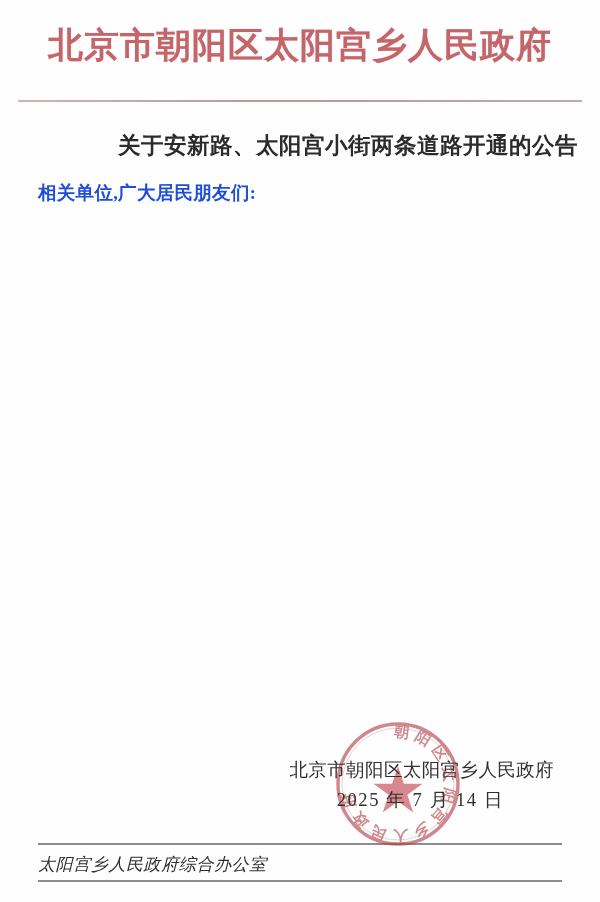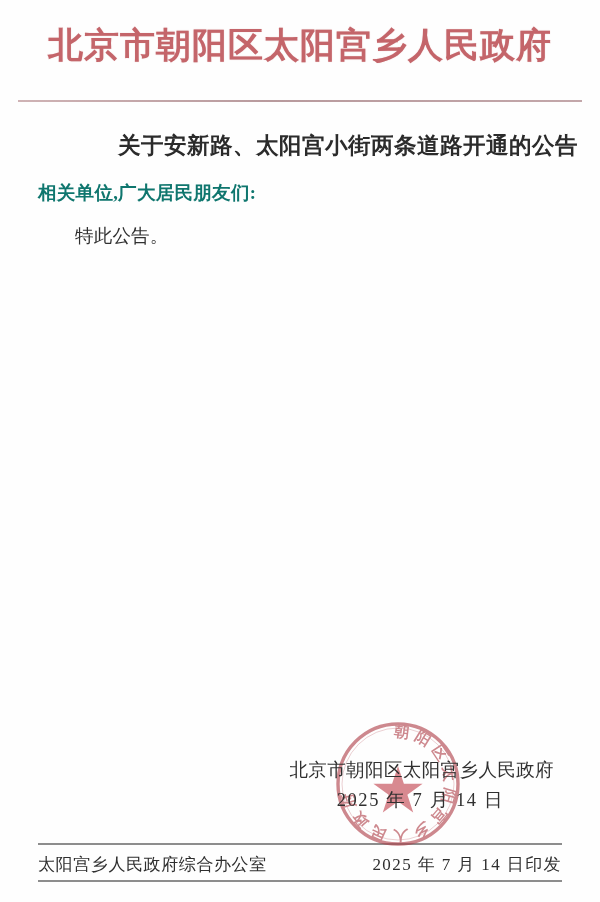--- a/index.html
+++ b/index.html
@@ -66,21 +66,21 @@
     position: absolute;
     top: 180px;
     left: 38px;
     width: 526px;
   }
 
   .salutation {
     font-weight: bold;
     font-size: 18.5px;
     letter-spacing: 0.3px;
-    color: #0f766e;
+    color: #1d4ed8;
     margin: 0 0 11px 0;
     line-height: 1.5;
   }
 
   .para {
     font-size: 18.5px;
     line-height: 34.2px;
     color: #303030;
     margin: 0;
     text-align: justify;
@@ -158,20 +158,21 @@
     align-items: center;
     justify-content: space-between;
     z-index: 3;
   }
 
   .footer-office {
     font-size: 17px;
     letter-spacing: 0.6px;
     color: #2e2e2e;
     white-space: nowrap;
+    font-style: italic;
   }
 
   .footer-date {
     font-size: 17px;
     letter-spacing: 1.4px;
     color: #2e2e2e;
     white-space: nowrap;
   }
 </style>
 </head>
@@ -181,21 +182,20 @@
 
   <div class="masthead">
     <div class="masthead-title">北京市朝阳区太阳宫乡人民政府</div>
   </div>
   <div class="masthead-rule"></div>
 
   <div class="doc-title">关于安新路、太阳宫小街两条道路开通的公告</div>
 
   <div class="body-block">
     <p class="salutation">相关单位,广大居民朋友们:</p>
-    <p class="para">特此公告。</p>
   </div>
 
   <svg class="seal" viewBox="0 0 132 132">
     <defs>
       <path id="sealArc" d="M 66,66 m 0,-47 a 47,47 0 1,1 -0.1,0" fill="none"></path>
     </defs>
     <circle cx="66" cy="66" r="60" fill="none" stroke="#b0414a" stroke-width="3.4"></circle>
     <circle cx="66" cy="66" r="56" fill="none" stroke="#b0414a" stroke-width="0.8" opacity="0.5"></circle>
     <text font-family="'Liberation Serif', serif" font-size="15" font-weight="bold" fill="#b0414a" letter-spacing="5.2">
       <textPath href="#sealArc" startOffset="26%" text-anchor="middle">北京市朝阳区太阳宫乡人民政府</textPath>
@@ -204,17 +204,16 @@
   </svg>
 
   <div class="signature">
     <div class="sig-org">北京市朝阳区太阳宫乡人民政府</div>
     <div class="sig-date">2025 年 7 月 14 日</div>
   </div>
 
   <div class="footer-rule-top"></div>
   <div class="footer-row">
     <span class="footer-office">太阳宫乡人民政府综合办公室</span>
-    <span class="footer-date">2025 年 7 月 14 日印发</span>
   </div>
   <div class="footer-rule-bottom"></div>
 
 </div>
 
 </body></html>

